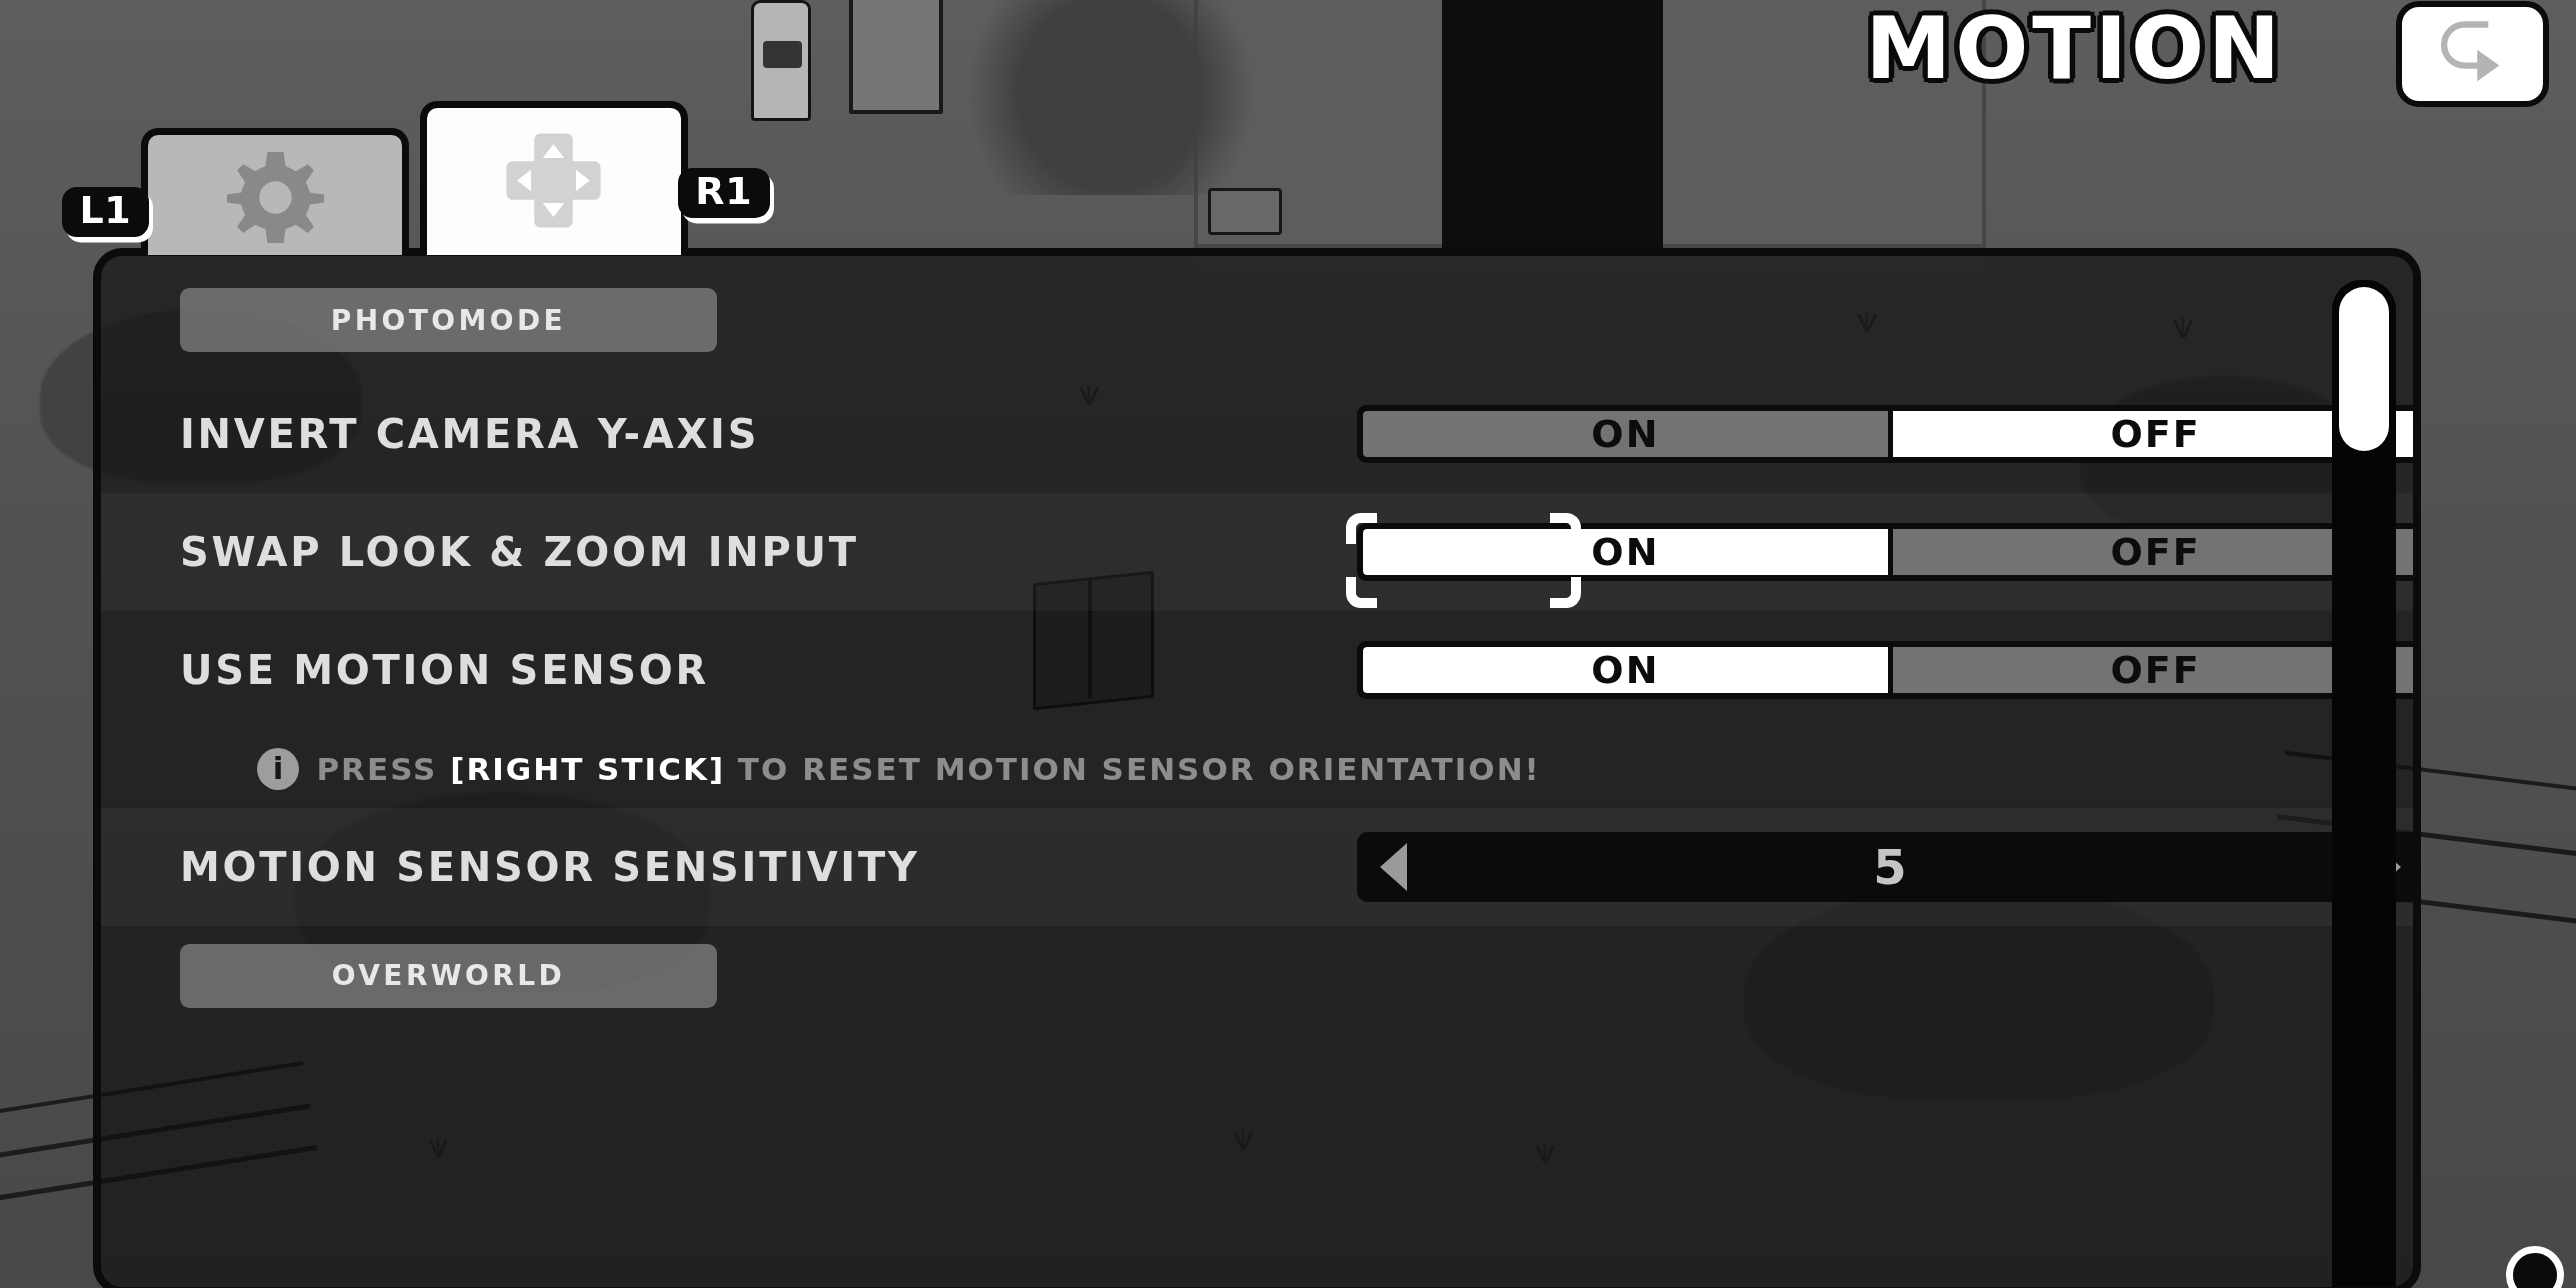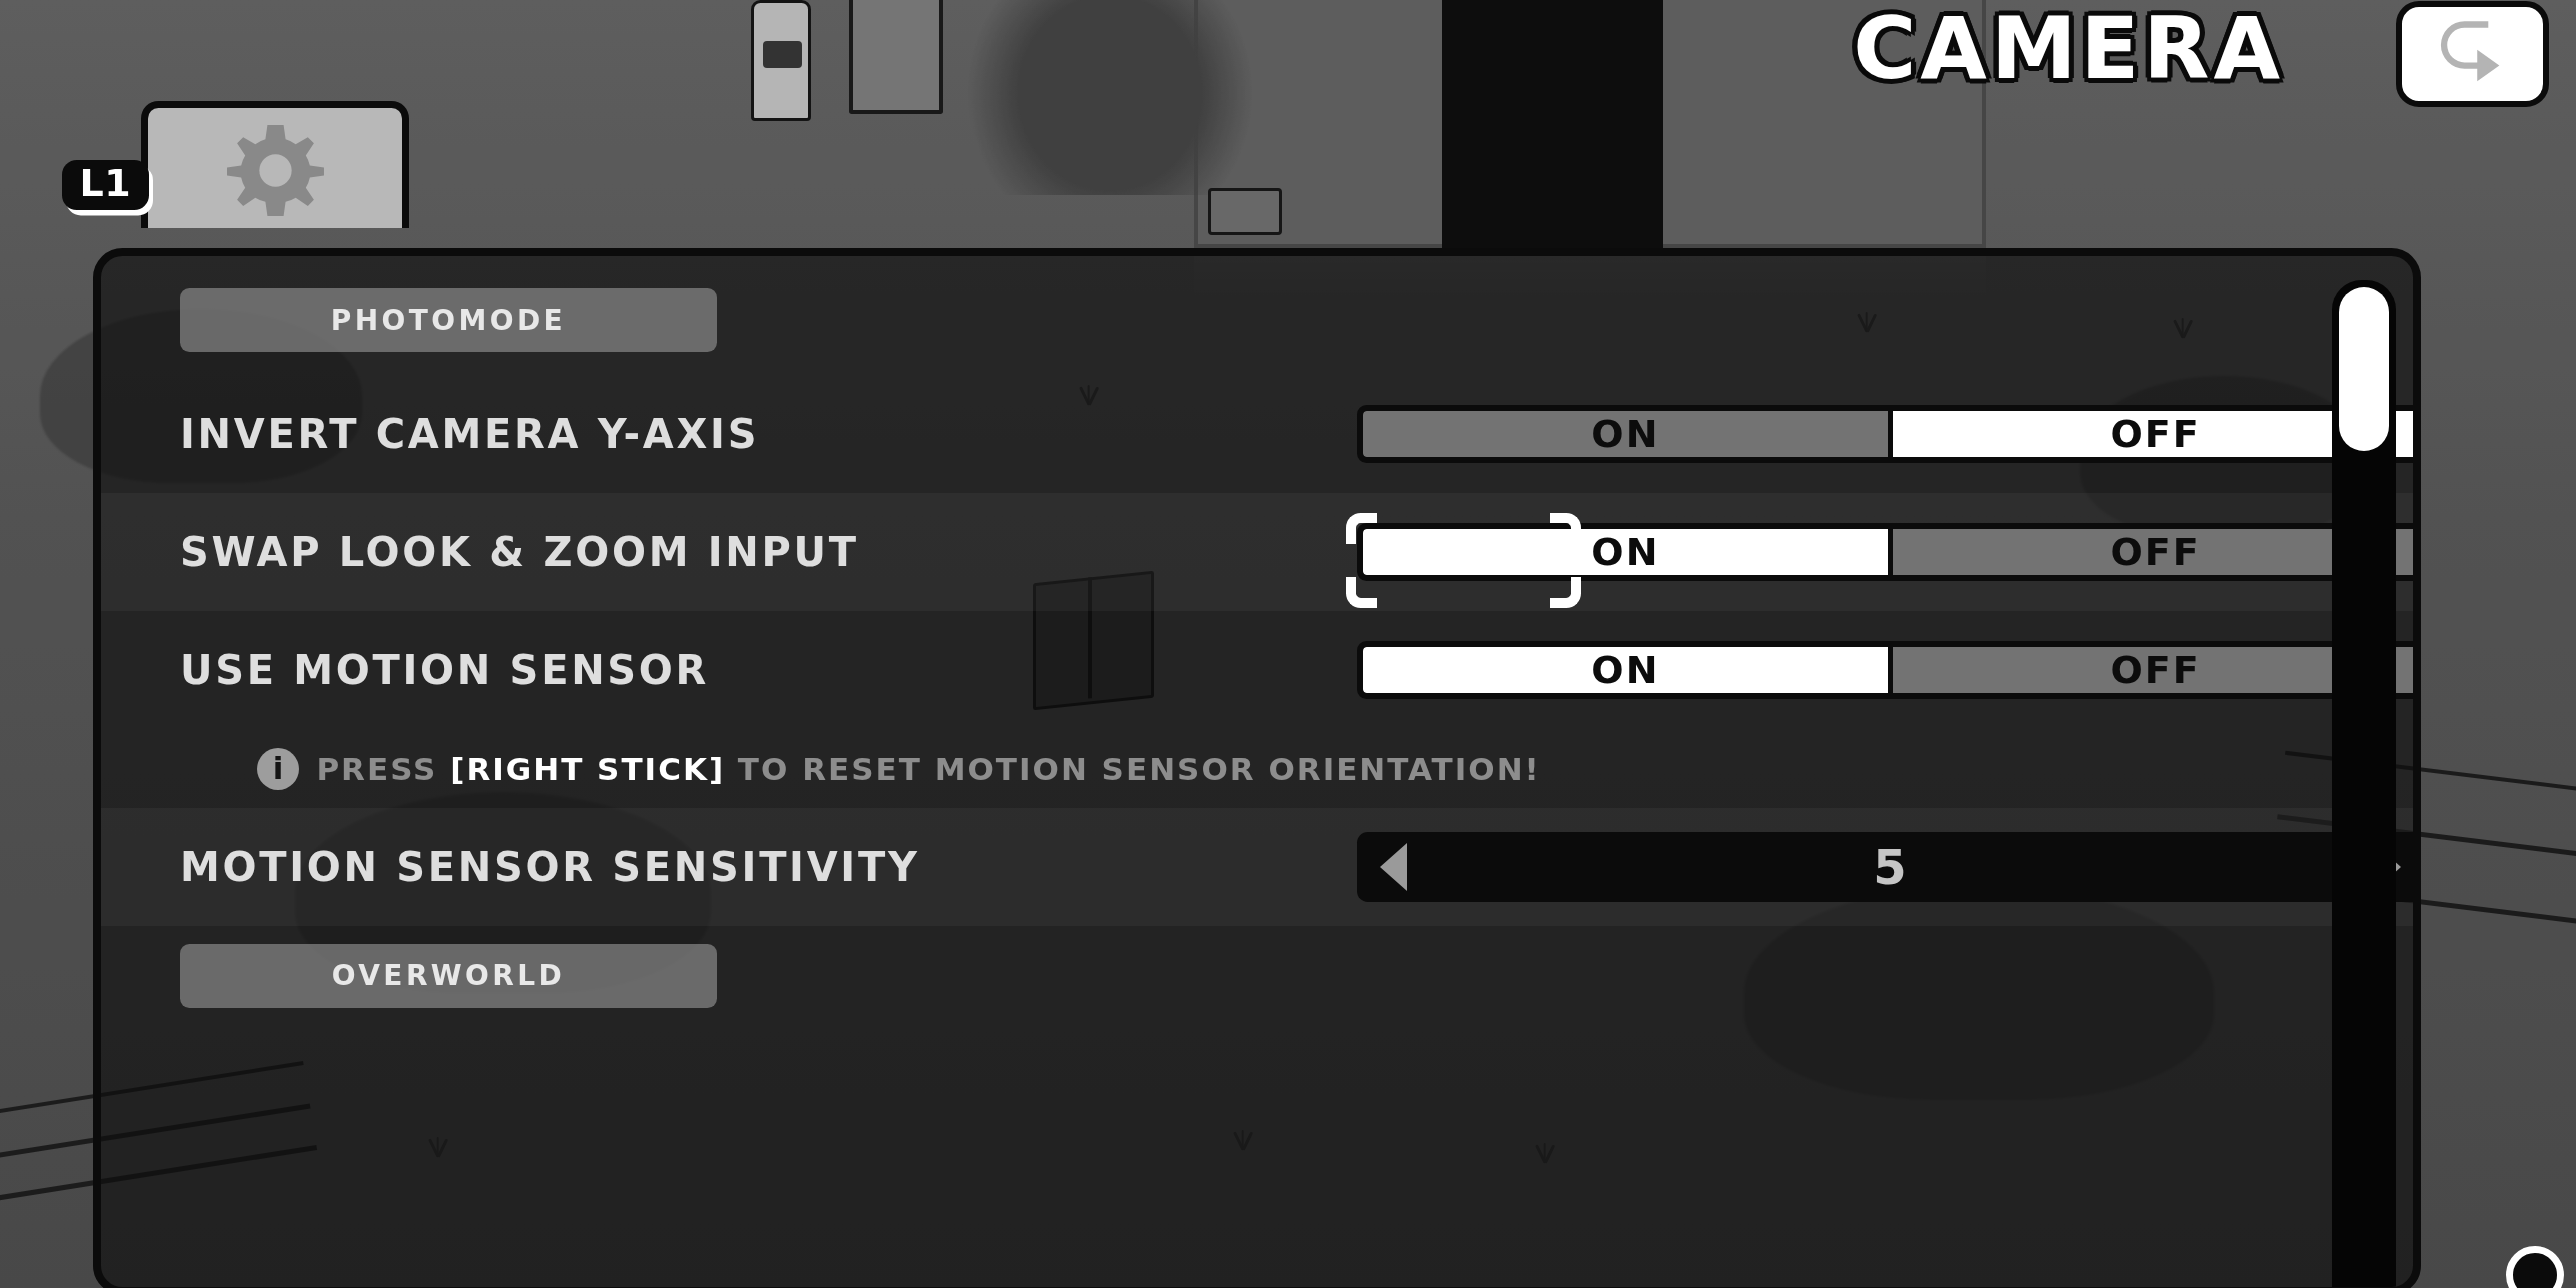--- a/index.html
+++ b/index.html
@@ -455,21 +455,21 @@
     <div class="grass-tuft" style="left:1536px; top:1140px;">
         <span></span>
         <span></span>
         <span></span>
       </div>
 
     <div class="bg-dim"></div>
   </div>
 
   <div class="title-wrap">
-    <div class="page-title">CAMERA</div>
+    <div class="page-title">MOTION</div>
   </div>
 
   <div class="back-btn">
     <span>
       <svg viewBox="0 0 100 100" aria-hidden="true">
         <path d="M70 20 H40 A22 22 0 0 0 40 64 H56 V48 L84 68 L56 88 V72 H40 A30 30 0 0 1 40 12 H70 Z" fill="#b4b4b4" transform="translate(0,-4)"></path>
       </svg>
     </span>
   </div>
   <div class="back-dot"></div>
@@ -479,20 +479,32 @@
     <div class="tab inactive">
       <span class="gear-icon">
         <svg viewBox="0 0 100 100" aria-hidden="true">
           <path fill="#898989" d="M50 8 L58 8 L60 22 A30 30 0 0 1 70 27 L82 20 L88 26 L80 38 A30 30 0 0 1 84 48 L98 50 L98 58 L84 60 A30 30 0 0 1 80 70 L88 82 L82 88 L70 80 A30 30 0 0 1 60 84 L58 98 L50 98 L42 98 L40 84 A30 30 0 0 1 30 80 L18 88 L12 82 L20 70 A30 30 0 0 1 16 60 L2 58 L2 50 L16 48 A30 30 0 0 1 20 38 L12 26 L18 20 L30 27 A30 30 0 0 1 40 22 L42 8 Z"></path>
           <circle cx="50" cy="53" r="16" fill="#b8b8b8"></circle>
         </svg>
       </span>
       <div class="bumper l1">L1</div>
     </div>
 
+    <div class="tab active">
+      <span class="dpad-icon">
+        <svg viewBox="0 0 100 100" aria-hidden="true">
+          <path fill="#d2d2d2" d="M38 6 H62 A6 6 0 0 1 68 12 V32 H88 A6 6 0 0 1 94 38 V62 A6 6 0 0 1 88 68 H68 V88 A6 6 0 0 1 62 94 H38 A6 6 0 0 1 32 88 V68 H12 A6 6 0 0 1 6 62 V38 A6 6 0 0 1 12 32 H32 V12 A6 6 0 0 1 38 6 Z"></path>
+          <path fill="#ffffff" d="M50 16 L60 29 H40 Z"></path>
+          <path fill="#ffffff" d="M50 84 L40 71 H60 Z"></path>
+          <path fill="#ffffff" d="M16 50 L29 40 V60 Z"></path>
+          <path fill="#ffffff" d="M84 50 L71 60 V40 Z"></path>
+        </svg>
+      </span>
+      <div class="bumper r1">R1</div>
+    </div>
 
   </div>
 
   <div class="panel">
     <div class="panel-inner">
 
       <div class="section-head">
         <span>PHOTOMODE</span>
       </div>
 

